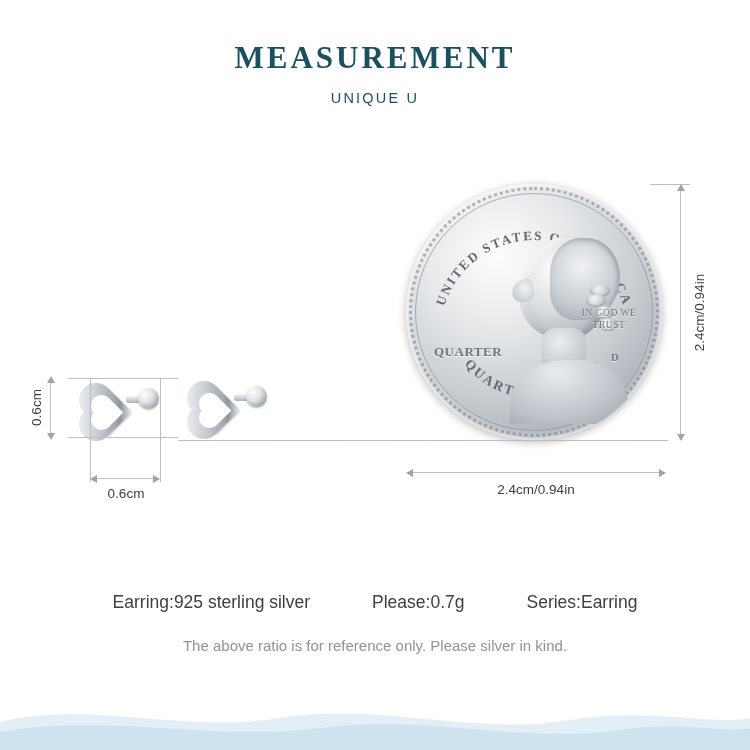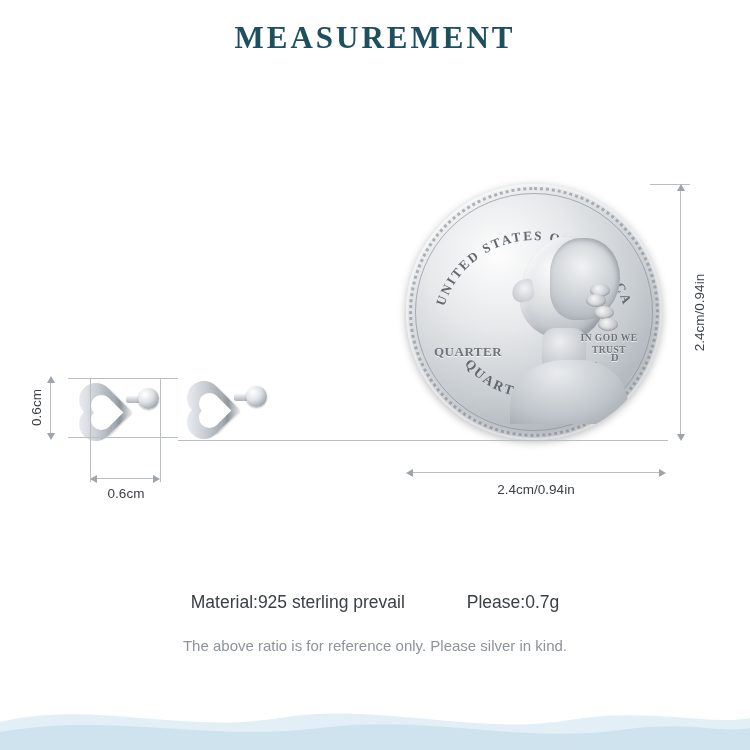--- a/index.html
+++ b/index.html
@@ -8,21 +8,21 @@
     width: 750px;
     height: 750px;
     background: #ffffff;
     font-family: "Liberation Sans", sans-serif;
     overflow: hidden;
     position: relative;
   }
 
   
   .header {
-    padding-top: 20px;
+    padding-top: 40px;
     text-align: center;
   }
   .title {
     font-family: "Liberation Serif", serif;
     font-size: 31px;
     letter-spacing: 3px;
     color: #1d4f5e;
     font-weight: bold;
   }
   .subtitle {
@@ -145,23 +145,23 @@
     color: #6d737a;
     font-family: "Liberation Serif", serif;
     letter-spacing: .5px;
     white-space: nowrap;
     text-shadow: 0 1px 0 rgba(255,255,255,.8);
   }
 
   .liberty { left: 28px; top: 160px; font-size: 13px; font-weight: bold; }
   .motto {
     left: 172px; top: 124px;
-    font-size: 9.5px; font-weight: bold;
+    font-size: 9.5px; font-weight: normal;
     text-align: center; line-height: 1.22;
-    white-space: normal; width: 62px; margin-top: 25px;
+    white-space: normal; width: 62px;
   }
   .mintmark { left: 205px; top: 168px; font-size: 10.5px; font-weight: bold; }
 
   
   .bust {
     position: absolute;
     left: 96px; top: 44px;
     width: 128px; height: 190px;
   }
   .bust .head {
@@ -269,20 +269,21 @@
     left: 0; bottom: 0;
     width: 750px; height: 72px;
     overflow: hidden;
   }
 </style>
 </head>
 <body>
 
 <div class="header">
   <div class="title">MEASUREMENT</div>
+  <div class="subtitle">UNIQUE  U</div>
 </div>
 
 <div class="stage">
 
   <div class="earrings">
 
     <div class="earring left">
       <div class="heart">
         <div class="outer"></div>
         <div class="inner"></div>
@@ -361,22 +362,23 @@
   <div class="arrow down" style="left:676.5px; top:284px;"></div>
   <div class="dim-label vertical" style="left:634px; top:155px; width:130px; text-align:center;">2.4cm/0.94in</div>
 
   <div class="dim-line dim-h" style="left:412px; top:322px; width:248px;"></div>
   <div class="arrow left" style="left:406px; top:318.5px;"></div>
   <div class="arrow right" style="left:659px; top:318.5px;"></div>
   <div class="dim-label" style="left:410px; top:332px; width:252px; text-align:center;">2.4cm/0.94in</div>
 </div>
 
 <div class="specs">
-  <div>Material:925 sterling prevail</div>
+  <div>Earring:925 sterling silver</div>
   <div>Please:0.7g</div>
+  <div>Series:Earring</div>
 </div>
 
 <div class="disclaimer">The above ratio is for reference only. Please silver in kind.</div>
 
 <div class="wave">
   <svg width="750" height="72" viewBox="0 0 750 72" preserveAspectRatio="none">
     <path d="M0 44 C 90 22, 180 56, 280 40 C 380 24, 470 58, 570 42 C 650 29, 710 48, 750 40 L750 72 L0 72 Z" fill="#e2eff7"></path>
     <path d="M0 54 C 110 34, 210 64, 320 50 C 430 36, 520 66, 620 52 C 690 42, 720 56, 750 50 L750 72 L0 72 Z" fill="#cfe3ef"></path>
   </svg>
 </div>

